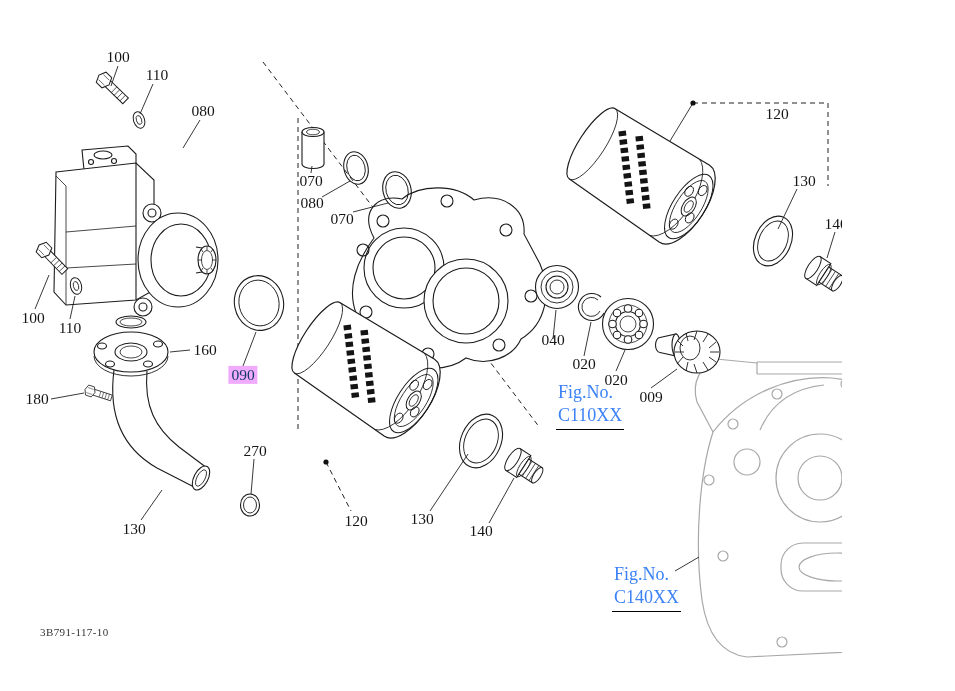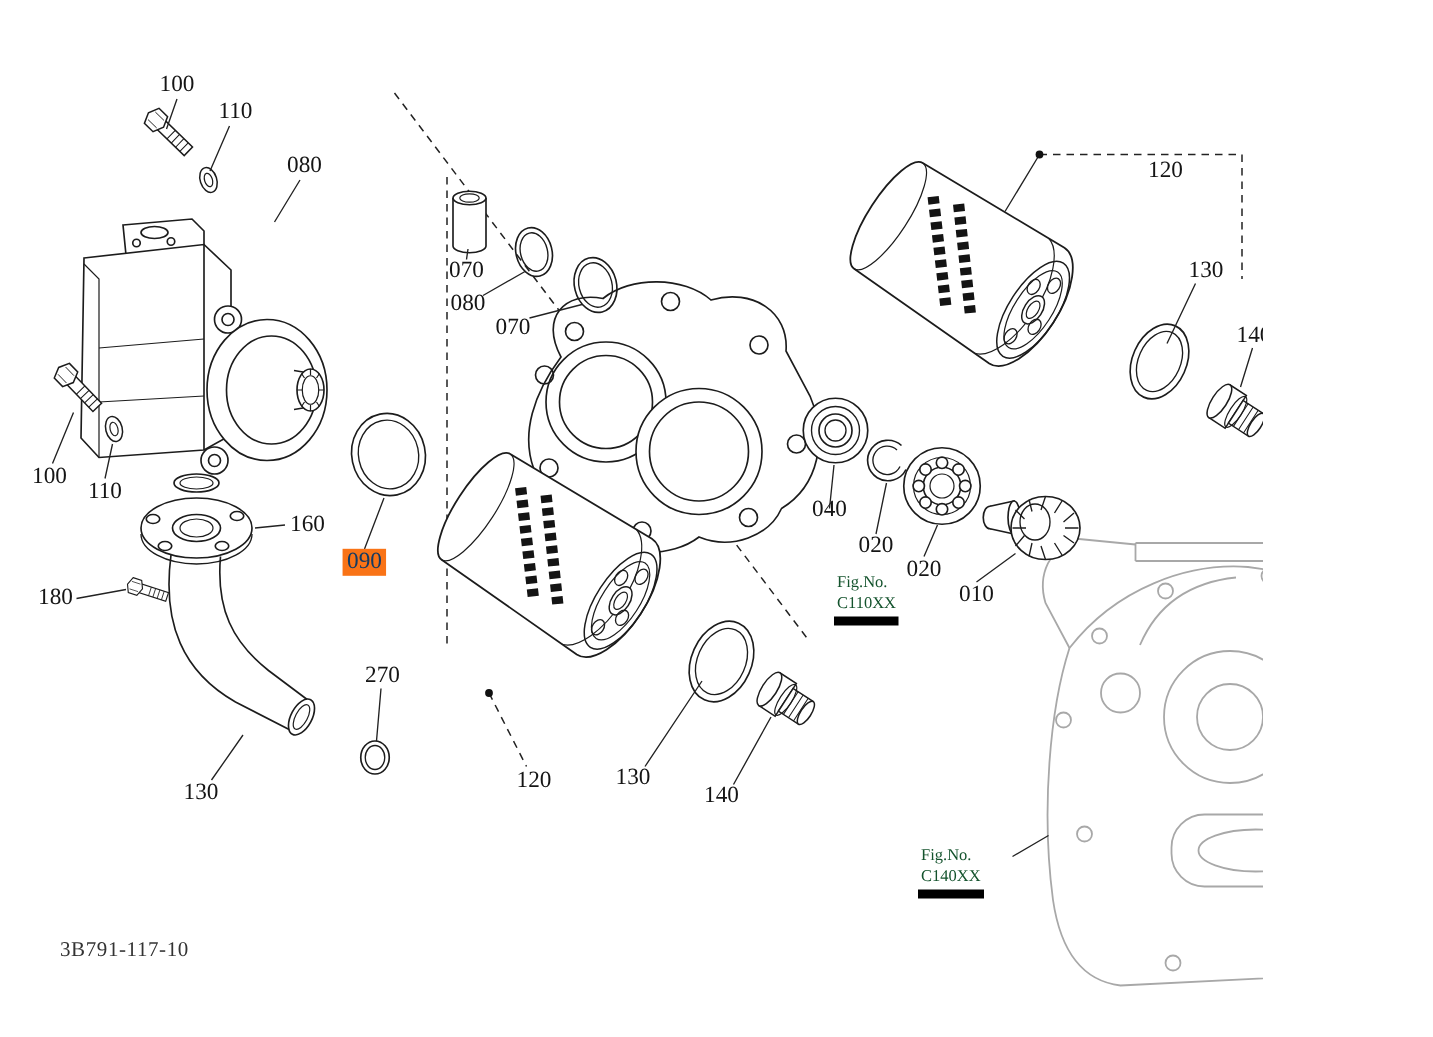--- a/index.html
+++ b/index.html
@@ -2,25 +2,25 @@
 <html><head>
 <meta charset="utf-8">
 <style>
   *{box-sizing:border-box}
   html,body{margin:0;padding:0;background:#ffffff}
   .stage{position:relative;width:842px;height:691px;background:#ffffff;
          font-family:Liberation Serif, serif;overflow:hidden}
   .stage svg{position:absolute;left:0;top:0}
   .label{position:absolute;transform:translate(-50%,-50%);font-size:15.5px;color:#151515;
          line-height:1.05;padding:1px 3px;white-space:nowrap;cursor:pointer;user-select:none}
-  .label.selected{background:#f97316;color:#123a63}
-  .figref{position:absolute;font-size:11px;color:#14532d;line-height:1.3;
-          border-bottom:6px solid #000000;padding:0 2px 1px 2px;cursor:pointer}
+  .label.selected{background:#f0abfc;color:#123a63}
+  .figref{position:absolute;font-size:18px;color:#3b82f6;line-height:1.3;
+          border-bottom:1px solid #000000;padding:0 2px 1px 2px;cursor:pointer}
   .figref span{display:block}
-  .drawing-number{position:absolute;left:40px;top:626px;font-size:14px;color:#333;letter-spacing:.4px}
+  .drawing-number{position:absolute;left:40px;top:626px;font-size:11px;color:#333;letter-spacing:.4px}
 </style>
 </head>
 <body>
 
 <div class="stage">
 
 <svg width="955" height="691" viewBox="0 0 955 691">
   <defs>
     <g id="filterArt">
       <path d="M-70,-42 L40,-46 A21,46 0 1 1 40,46 L-70,42 A13,42 0 1 1 -70,-42 Z" fill="#ffffff" stroke="#1c1c1c" stroke-width="1.2"></path>
@@ -244,21 +244,21 @@
 <div class="label" style="left:203px;top:111px">080</div>
 <div class="label" style="left:311px;top:181px">070</div>
 <div class="label" style="left:312px;top:203px">080</div>
 <div class="label" style="left:342px;top:219px">070</div>
 <div class="label" style="left:777px;top:114px">120</div>
 <div class="label" style="left:804px;top:181px">130</div>
 <div class="label" style="left:836px;top:224px">140</div>
 <div class="label" style="left:553px;top:340px">040</div>
 <div class="label" style="left:584px;top:364px">020</div>
 <div class="label" style="left:616px;top:380px">020</div>
-<div class="label" style="left:651px;top:397px">010</div>
+<div class="label" style="left:651px;top:397px">009</div>
 <div class="label" style="left:205px;top:350px">160</div>
 <div class="label selected" style="left:243px;top:375px">090</div>
 <div class="label" style="left:33px;top:318px">100</div>
 <div class="label" style="left:70px;top:328px">110</div>
 <div class="label" style="left:37px;top:399px">180</div>
 <div class="label" style="left:255px;top:451px">270</div>
 <div class="label" style="left:134px;top:529px">130</div>
 <div class="label" style="left:356px;top:521px">120</div>
 <div class="label" style="left:422px;top:519px">130</div>
 <div class="label" style="left:481px;top:531px">140</div>

